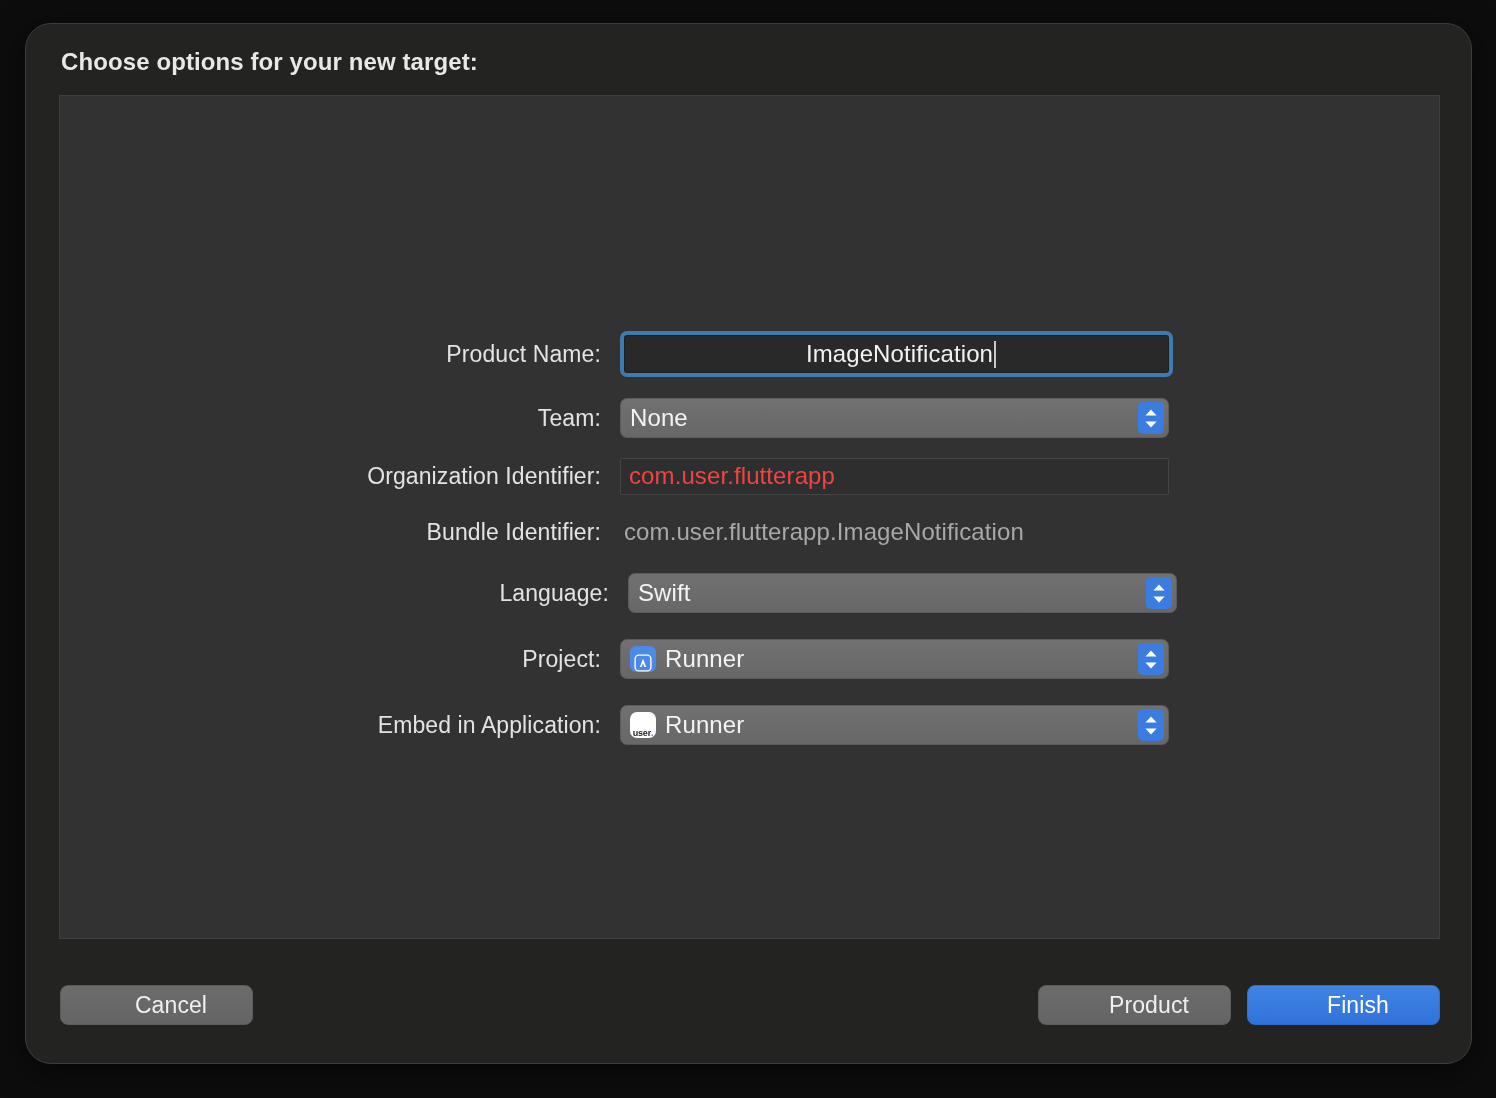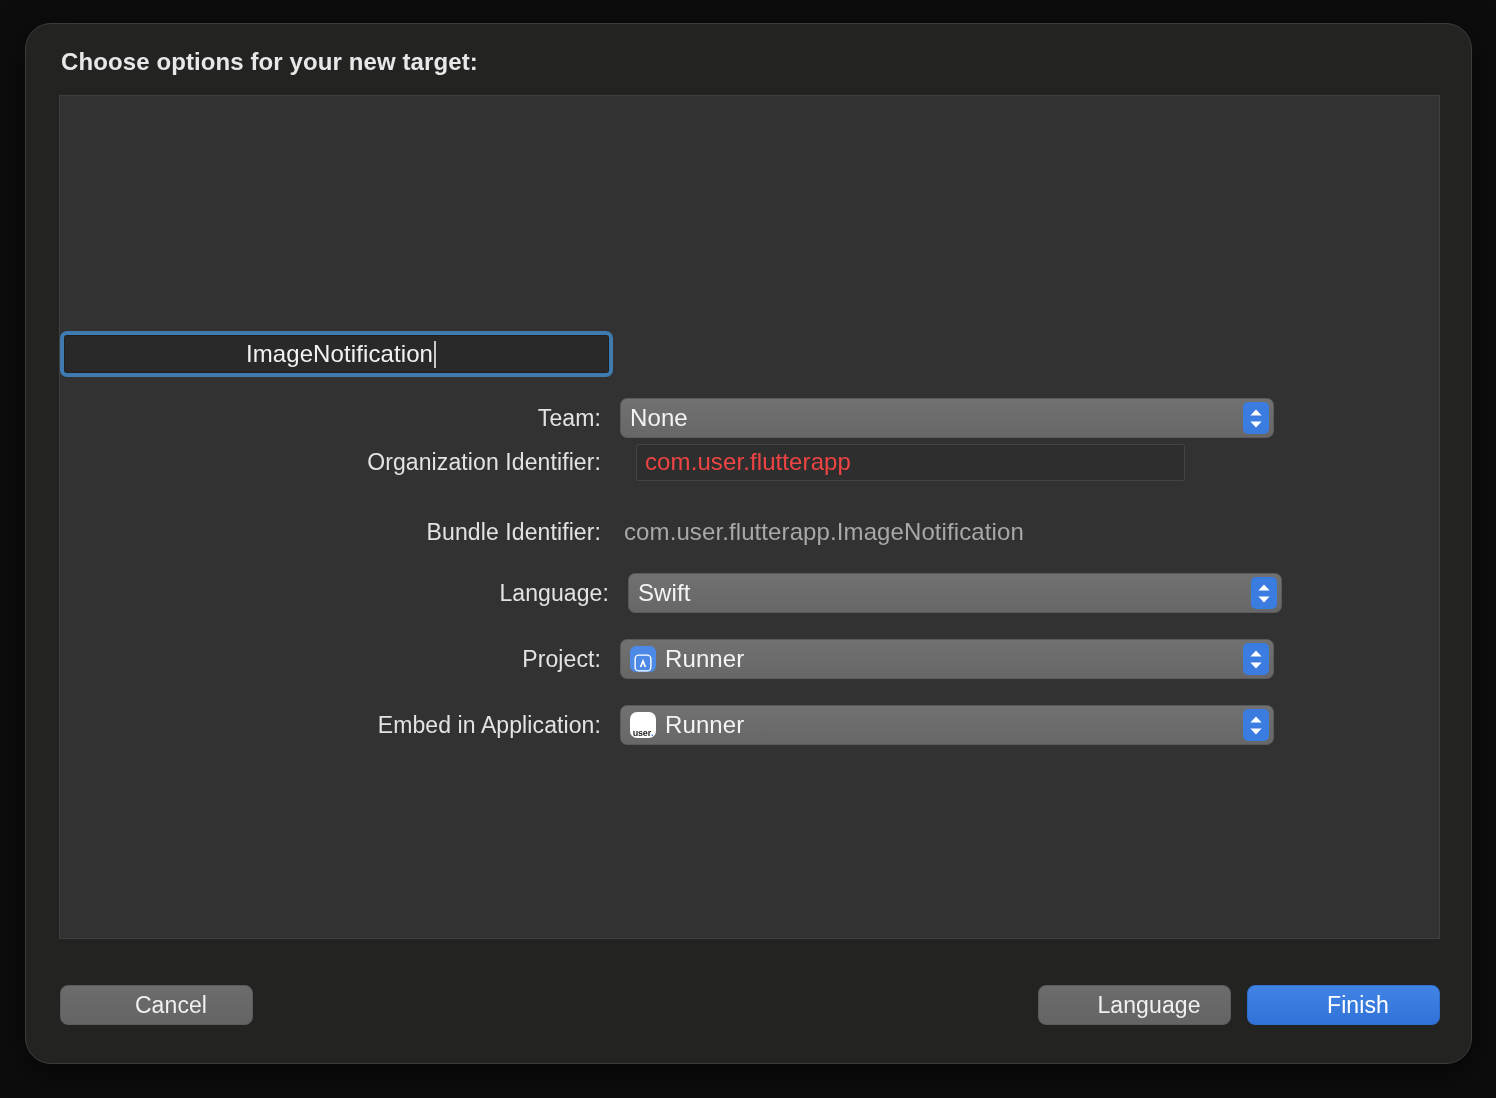--- a/index.html
+++ b/index.html
@@ -130,21 +130,21 @@
     font-size: 24px;
     color: #a8a8a8;
     padding-left: 4px;
     white-space: nowrap;
     letter-spacing: 0.1px;
   }
 
   
   .popup {
     position: relative;
-    width: 654px;
+    width: 549px;
     height: 40px;
     background: linear-gradient(#717171, #676767);
     border: 1px solid #5b5b5b;
     border-radius: 7px;
     display: flex;
     align-items: center;
     padding-left: 9px;
   }
   .popup .pop-value {
     font-size: 24px;
@@ -229,20 +229,21 @@
 
 <div class="dialog">
 
   <div class="dialog-title">Choose options for your new target:</div>
 
   <div class="panel">
 
     <div class="form">
 
       <div class="row" style="top:238px;">
+        <div class="row-label">Product Name:</div>
         <div class="row-control">
           <div class="textfield-focus">
             <span class="tf-value">ImageNotification</span>
               <span class="caret"></span>
           </div>
         </div>
       </div>
 
       <div class="row" style="top:302px;">
         <div class="row-label">Team:</div>
@@ -254,21 +255,21 @@
                 <path d="M7 0.6 L12.6 6.4 L1.4 6.4 Z" fill="#ffffff"></path>
               </svg>
               <svg width="14" height="8" viewBox="0 0 14 8" aria-hidden="true">
                 <path d="M7 7.4 L1.4 1.6 L12.6 1.6 Z" fill="#ffffff"></path>
               </svg>
             </span>
           </div>
         </div>
       </div>
 
-      <div class="row" style="top:346px;gap:16px;">
+      <div class="row" style="top:360px;">
         <div class="row-label">Organization Identifier:</div>
         <div class="row-control">
           <div class="textfield">
             <span class="tf-placeholder">com.user.flutterapp</span>
           </div>
         </div>
       </div>
 
       <div class="row" style="top:416px;">
         <div class="row-label">Bundle Identifier:</div>
@@ -336,17 +337,17 @@
             </span>
           </div>
         </div>
       </div>
 
     </div>
   </div>
 
   <div class="btn btn-gray" id="cancel-button">Cancel</div>
 
-  <div class="btn btn-gray" id="previous-button">Language</div>
+  <div class="btn btn-gray" id="previous-button">Product</div>
 
   <div class="btn btn-blue" id="finish-button">Finish</div>
 
 </div>
 
 </body></html>

